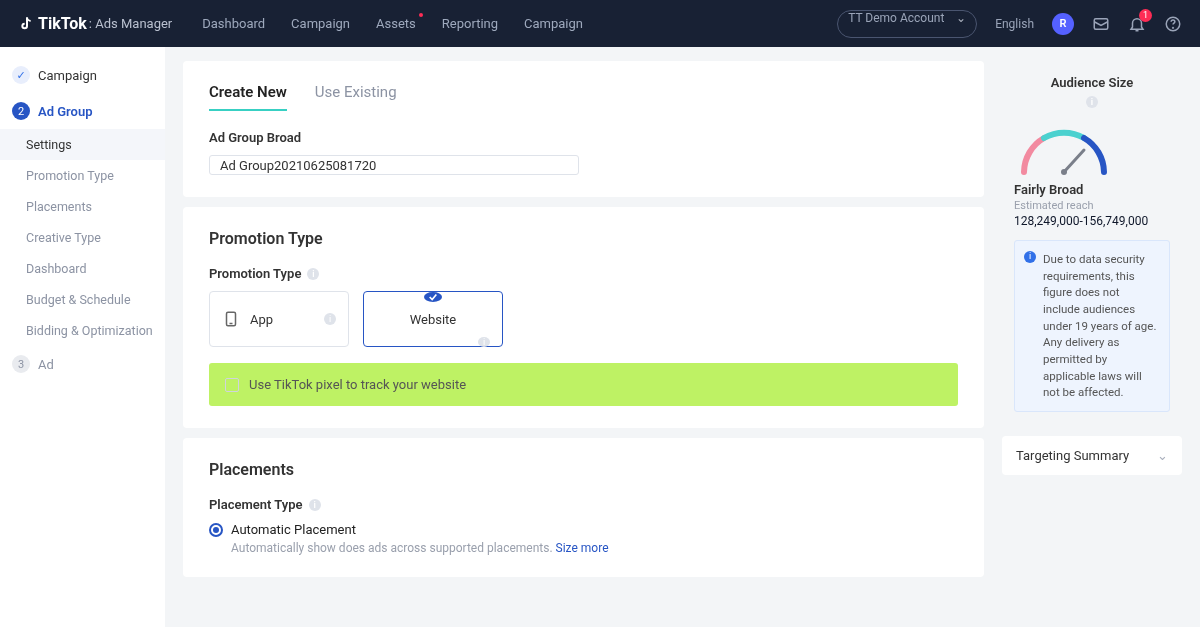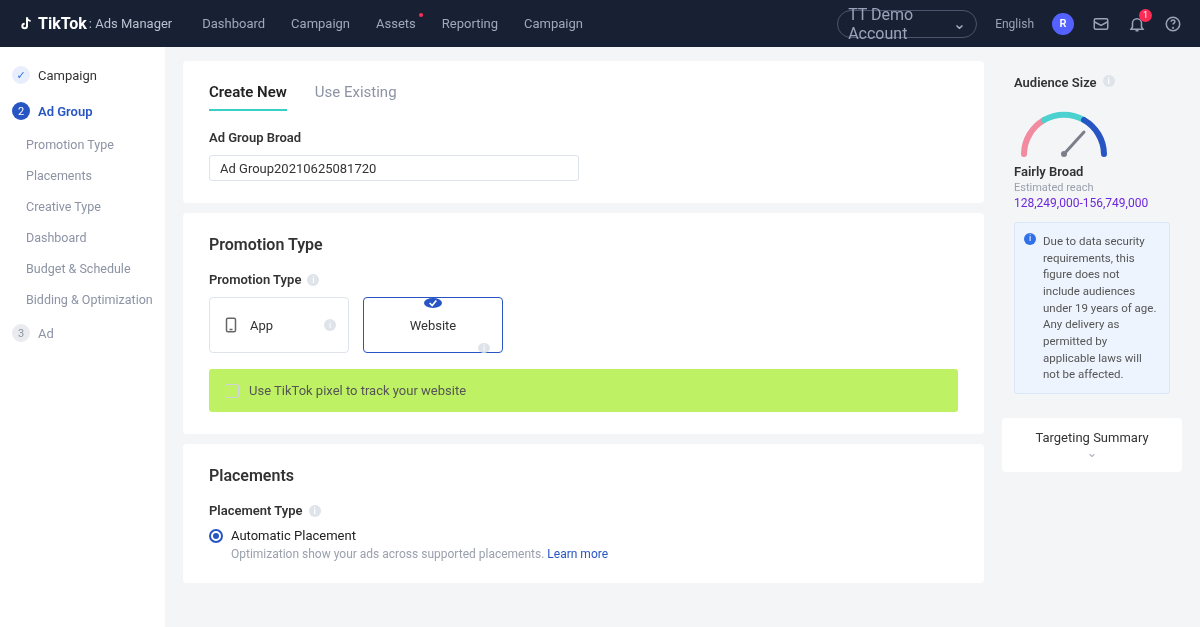--- a/index.html
+++ b/index.html
@@ -6,21 +6,21 @@
   body { background:#f3f5f7; color:#222; font-size:13px; }
   
   .header { background:#182134; color:#fff; height:47px; display:flex; align-items:center; padding:0 18px; }
   .logo { display:flex; align-items:center; font-weight:700; font-size:16px; }
   .logo svg { margin-right:4px; }
   .logo .thin { font-weight:400; font-size:13px; color:#b9c0cf; margin-left:2px;}
   .nav { display:flex; margin-left:30px; gap:26px; }
   .nav-item { color:#9ea9bd; font-size:13px; cursor:pointer; position:relative;}
   .nav-item .dot { position:absolute; top:-3px; right:-7px; width:4px; height:4px; background:#fe2c55; border-radius:50%;}
   .header-right { margin-left:auto; display:flex; align-items:center; gap:18px;}
-  .account-select { border:1px solid #4a5570; border-radius:14px; height:28px; width:140px; display:flex; align-items:center; padding:0 10px; color:#9aa4b8; font-size:16px; cursor:pointer; justify-content:space-between;}
+  .account-select { border:1px solid #4a5570; border-radius:14px; height:28px; width:140px; display:flex; align-items:flex-start; padding:0 10px; color:#9aa4b8; font-size:12px; cursor:pointer; justify-content:space-between;}
   .lang { color:#9aa4b8; font-size:12px;}
   .avatar { width:22px; height:22px; border-radius:50%; background:#5561ff; color:#fff; display:flex; align-items:center; justify-content:center; font-size:11px; font-weight:600;}
   .hicon { color:#9aa4b8; position:relative; cursor:pointer; display:flex; align-items:center;}
   .hicon .badge { position:absolute; top:-6px; right:-6px; background:#fe2c55; color:#fff; font-size:9px; border-radius:8px; min-width:13px; height:13px; display:flex; align-items:center; justify-content:center; padding:0 3px;}
   
   .wrap { display:flex; }
   .sidebar { width:165px; background:#fff; min-height:580px; padding-top:10px;}
   .step { display:flex; align-items:center; padding:9px 12px; font-size:13px; color:#333; cursor:pointer;}
   .step-num { width:18px; height:18px; border-radius:50%; display:flex; align-items:center; justify-content:center; font-size:11px; margin-right:8px;}
   .step.done .step-num { background:#e8eefc; color:#3170e8;}
@@ -34,45 +34,45 @@
   .content { flex:1; padding:14px 18px; display:flex; gap:18px; align-items:flex-start;}
   .main { flex:1;}
   .right { width:180px; }
   .card { background:#fff; border-radius:4px; padding:22px 26px; margin-bottom:10px; }
   
   .tabs { display:flex; gap:28px; border-bottom:1px solid transparent; margin-bottom:18px;}
   .tab { padding-bottom:8px; color:#8c93a3; font-size:15px; cursor:pointer;}
   .tab.active { color:#222; font-weight:600; border-bottom:2px solid #38d0c3;}
   .field-label { font-size:13px; color:#333; font-weight:600; margin-bottom:10px; display:flex; align-items:center; gap:6px;}
   .info-icon { width:12px; height:12px; border-radius:50%; background:#dfe3ea; color:#fff; font-size:9px; display:inline-flex; align-items:center; justify-content:center;}
-  .text-input { width:370px; height:26px; border:1px solid #dfe3ea; border-radius:3px; padding:0 10px; font-size:13px; color:#333;}
+  .text-input { width:370px; height:20px; border:1px solid #dfe3ea; border-radius:3px; padding:0 10px; font-size:13px; color:#333;}
   .section-title { font-size:16px; font-weight:600; color:#333; margin-bottom:18px;}
   .option-row { display:flex; gap:14px;}
   .option-box { border:1px solid #dfe3ea; border-radius:4px; width:140px; height:56px; display:flex; align-items:center; padding:0 12px; gap:10px; cursor:pointer; font-size:13px; color:#333;}
   .option-box.selected { border-color:#2755c4;flex-direction:column;}
   .option-box .info-icon { margin-left:auto;}
   .check-circle { width:18px; height:18px; border-radius:50%; background:#2755c4; display:flex; align-items:center; justify-content:center;}
   .subtle-panel { background:#bef264; border-radius:3px; padding:14px 16px; margin-top:16px; display:flex; align-items:center; gap:10px; color:#555; font-size:13px;}
   .checkbox { width:14px; height:14px; border:1px solid #cfd4dd; border-radius:2px; display:inline-block;}
   .radio-row { display:flex; align-items:center; gap:8px; font-size:13px; margin-top:8px;}
   .radio { width:14px; height:14px; border:2px solid #2755c4; border-radius:50%; display:inline-flex; align-items:center; justify-content:center;}
   .radio .dot { width:6px; height:6px; background:#2755c4; border-radius:50%;}
   .helper { font-size:12px; color:#9aa0ad; margin-top:4px; margin-left:22px;}
   .helper a { color:#2755c4; text-decoration:none;}
   
-  .rsection-title { font-size:13px; font-weight:600; color:#333; display:flex; align-items:flex-start; gap:6px; justify-content:center;}
+  .rsection-title { font-size:13px; font-weight:600; color:#333; display:flex; align-items:center; gap:6px; justify-content:center;flex-direction:column;}
   .gauge-wrap { display:flex; flex-direction:column; align-items:flex-start; margin-top:6px;}
   .gauge { width:100px; height:54px; position:relative; margin:8px 0 6px;}
   .gauge svg { width:100%; height:100%;}
   .status-label { font-size:13px; font-weight:600; color:#333;}
   .est { font-size:11px; color:#9aa0ad; margin-top:2px;}
-  .range { font-size:12px; color:#6d28d9; margin-top:2px;}
+  .range { font-size:12px; color:#0f172a; margin-top:2px;}
   .notice { background:#eef4fe; border:1px solid #d9e6fb; border-radius:3px; padding:10px 10px 10px 28px; font-size:11.5px; color:#555; line-height:1.45; margin-top:12px; position:relative;}
   .notice .nicon { position:absolute; left:9px; top:10px; width:12px; height:12px; background:#3170e8; border-radius:50%; color:#fff; font-size:9px; display:flex; align-items:center; justify-content:center;}
-  .collapse-row { background:#fff; border-radius:4px; padding:12px 14px; margin-top:10px; display:flex; justify-content:space-between; align-items:center; font-size:13px; color:#333; cursor:pointer;flex-direction:column;}
+  .collapse-row { background:#fff; border-radius:4px; padding:12px 14px; margin-top:10px; display:flex; justify-content:space-between; align-items:center; font-size:13px; color:#333; cursor:pointer;}
   .chev { color:#aab0bd;}
   .rcard { background:transparent; }
   .right .card { padding:14px 12px;}
 </style>
 </head>
 <body>
 
 <div class="header">
   <div class="logo">
     <svg width="16" height="16" viewBox="0 0 24 24" fill="#fff">
@@ -122,20 +122,21 @@
 
   <div class="sidebar">
     <div class="step done">
       <span class="step-num">✓</span>
       <span class="step-label">Campaign</span>
     </div>
     <div class="step active">
       <span class="step-num">2</span>
       <span class="step-label">Ad Group</span>
     </div>
+    <div class="sub active">Settings</div>
     <div class="sub">Promotion Type</div>
     <div class="sub">Placements</div>
     <div class="sub">Creative Type</div>
     <div class="sub">Dashboard</div>
     <div class="sub">Budget &amp; Schedule</div>
     <div class="sub">Bidding &amp; Optimization</div>
     <div class="step future">
       <span class="step-num">3</span>
       <span class="step-label">Ad</span>
     </div>
@@ -190,22 +191,22 @@
           <span>Placement Type</span>
           <span class="info-icon">i</span>
         </div>
         <div class="radio-row">
           <span class="radio">
               <span class="dot"></span>
             </span>
           <span>Automatic Placement</span>
         </div>
         <div class="helper">
-          <span>Optimization show your ads across supported placements.</span>
-          <a href="#">Learn more</a>
+          <span>Automatically show does ads across supported placements.</span>
+          <a href="#">Size more</a>
         </div>
       </div>
     </div>
 
     <div class="right">
       <div class="card rcard">
         <div class="rsection-title" style="justify-content:flex-start;">
           <span>Audience Size</span>
           <span class="info-icon">i</span>
         </div>

